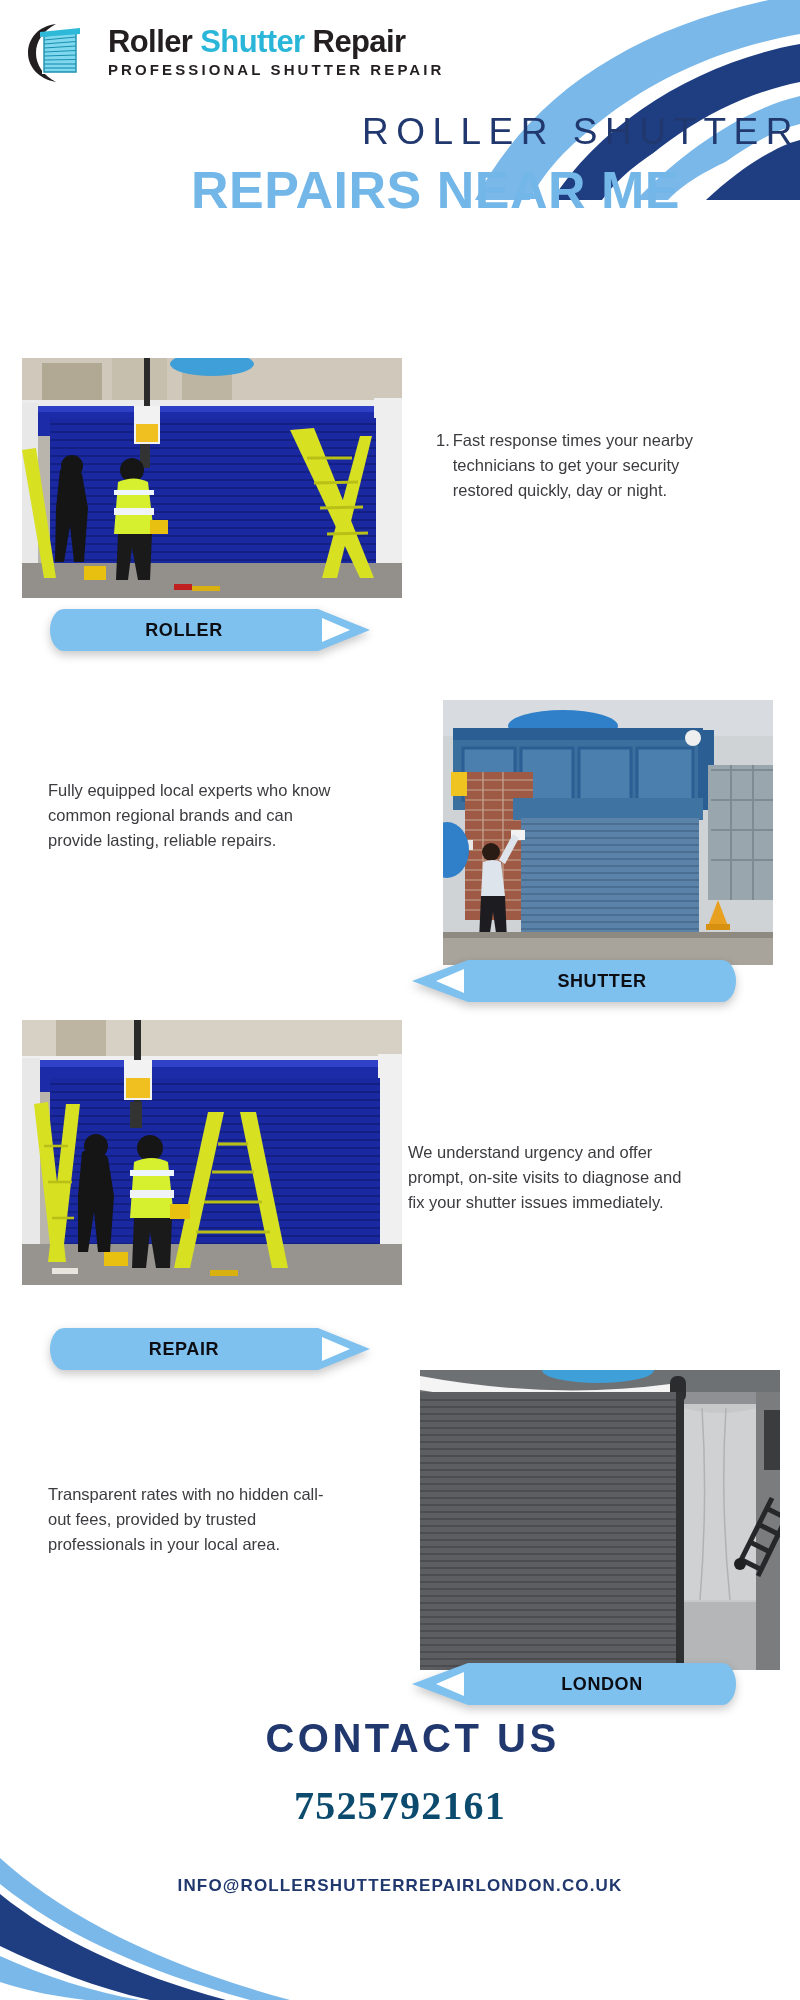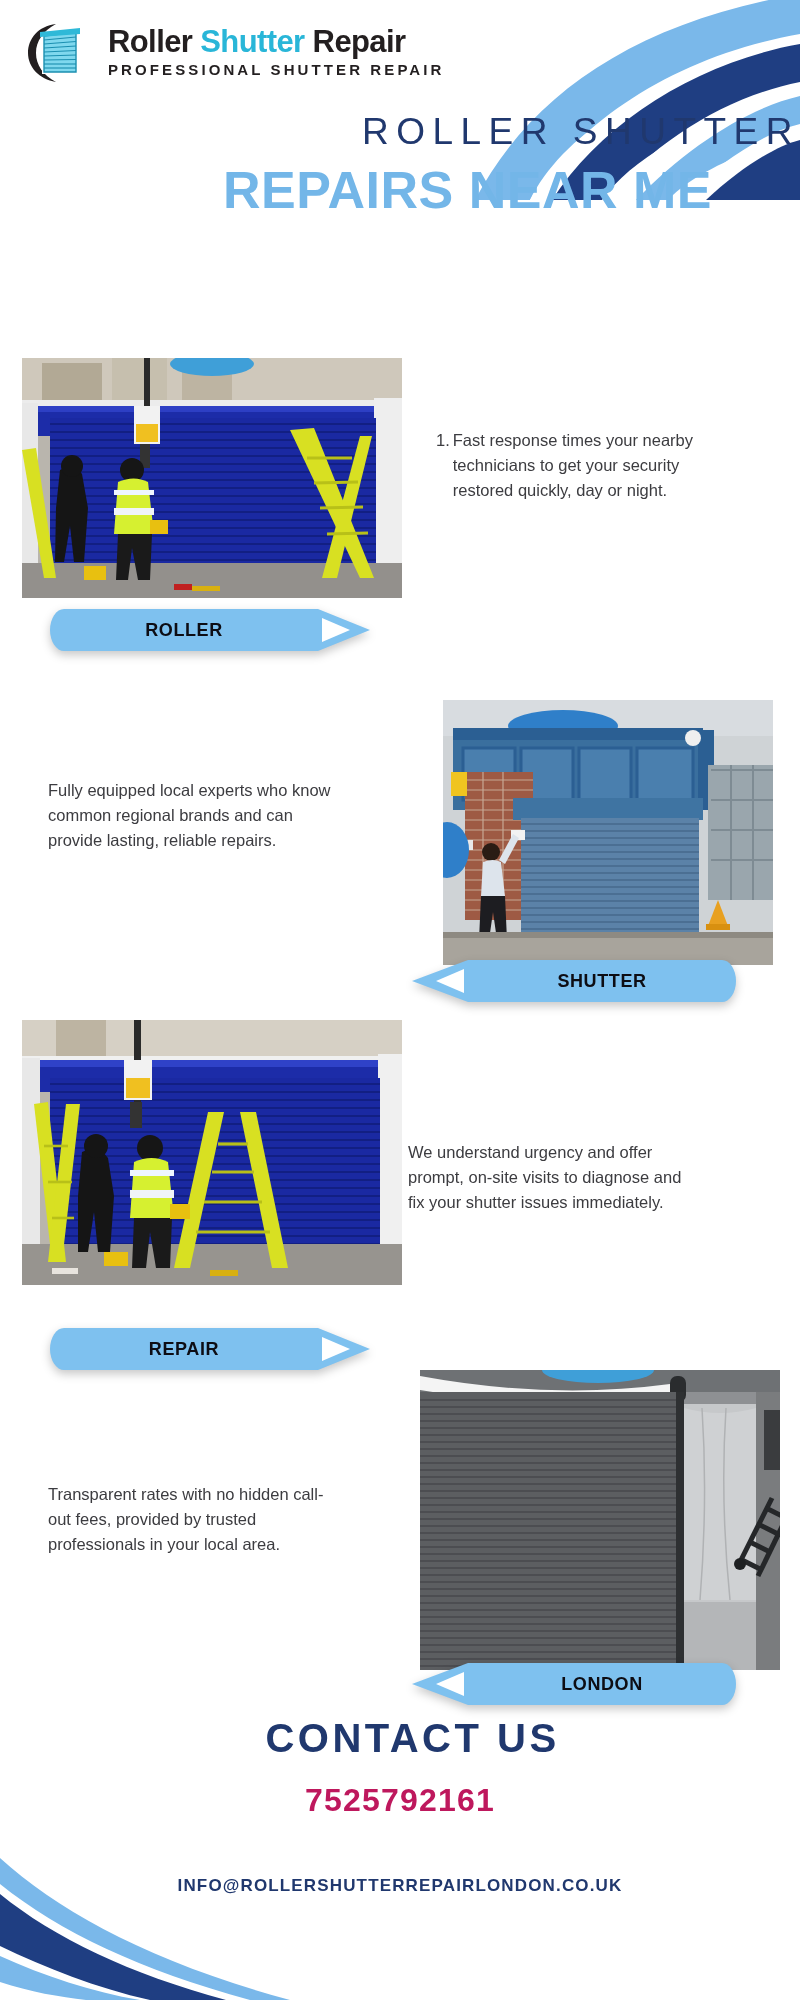--- a/index.html
+++ b/index.html
@@ -46,21 +46,21 @@
   
   .headline { position:absolute; top:112px; left:0; width:800px; text-align:right; }
   .headline-1 {
     font-size:37px; font-weight:400; color:#20386e;
     letter-spacing:7.5px; line-height:1.1;
   }
   .headline-2 {
     margin-top:10px;
     font-size:52px; font-weight:bold; color:#73b6e8;
     letter-spacing:0.5px; line-height:1.06;
-    padding:0 88px;
+    padding:0 120px;
   }
 
   
   .block { position:absolute; }
   .photo {
     position:relative; overflow:hidden;
     background:#cfd6dd;
   }
   .photo-inner { position:absolute; inset:0; }
 
@@ -85,21 +85,21 @@
   }
   .banner.right .banner-label { padding-right:52px; }
   .banner.left  .banner-label { padding-left:56px; }
 
   
   .contact { position:absolute; left:0; width:800px; text-align:center; }
   .contact-title {
     font-size:40px; font-weight:bold; color:#20386e; letter-spacing:3.5px;
   }
   .contact-phone {
-    font-size:32px; font-weight:bold; color:#be185d; letter-spacing:1.2px;
+    font-size:40px; font-weight:bold; color:#0c4a6e; letter-spacing:1.2px;font-family:Liberation Serif, serif;
   }
   .contact-email {
     font-size:17px; font-weight:bold; color:#20386e; letter-spacing:1.15px;
   }
 </style>
 </head>
 <body>
 
 <div class="page">
 

